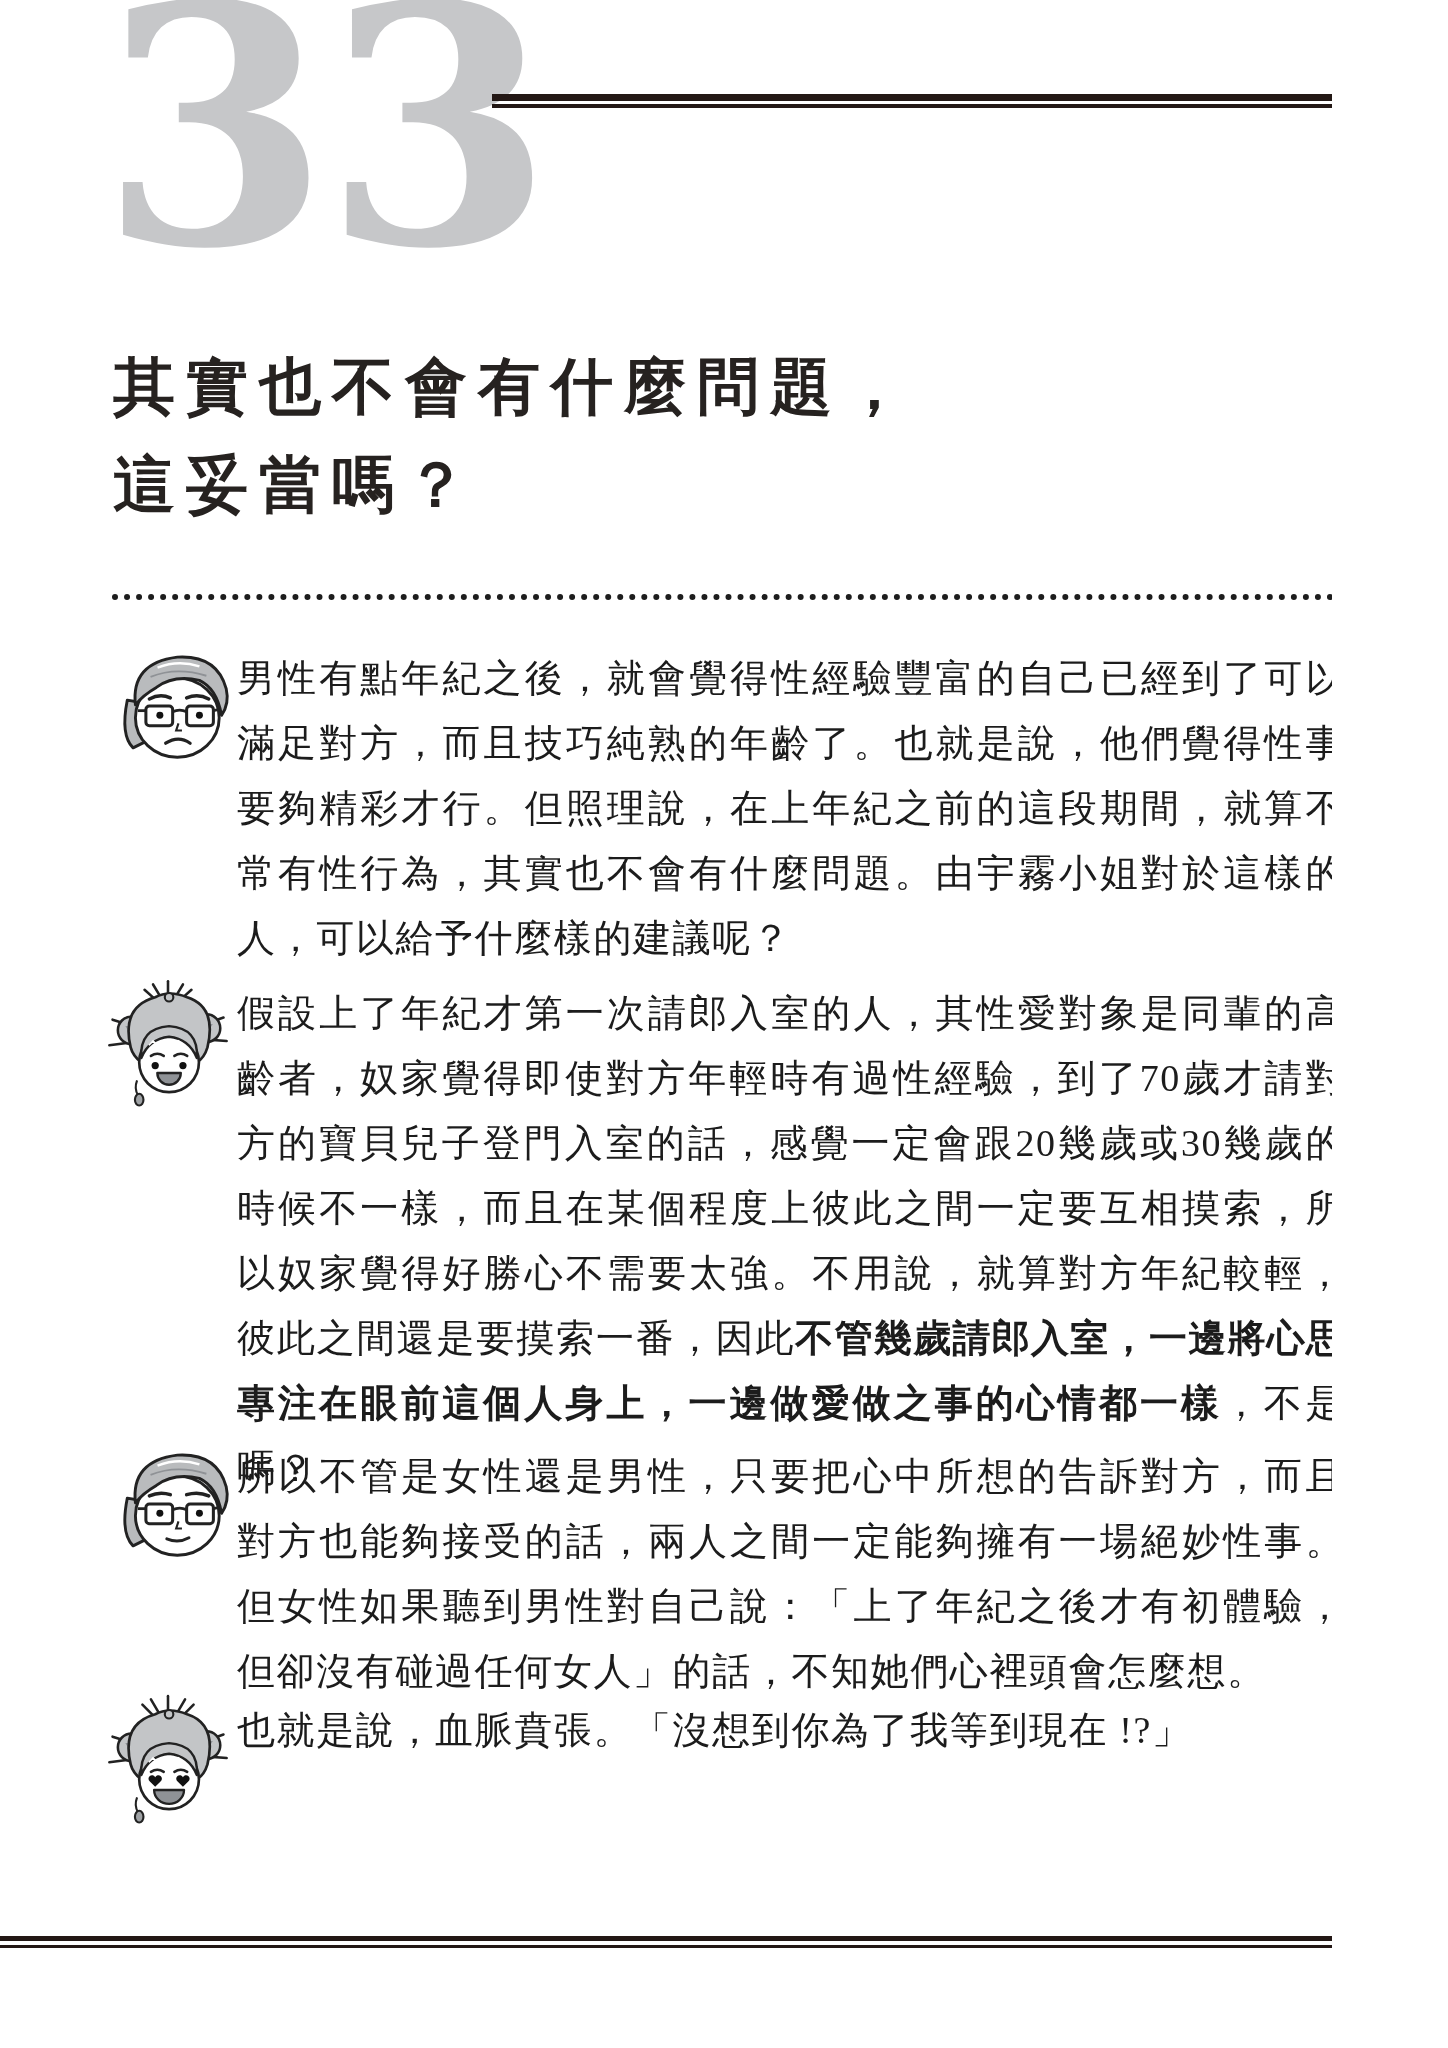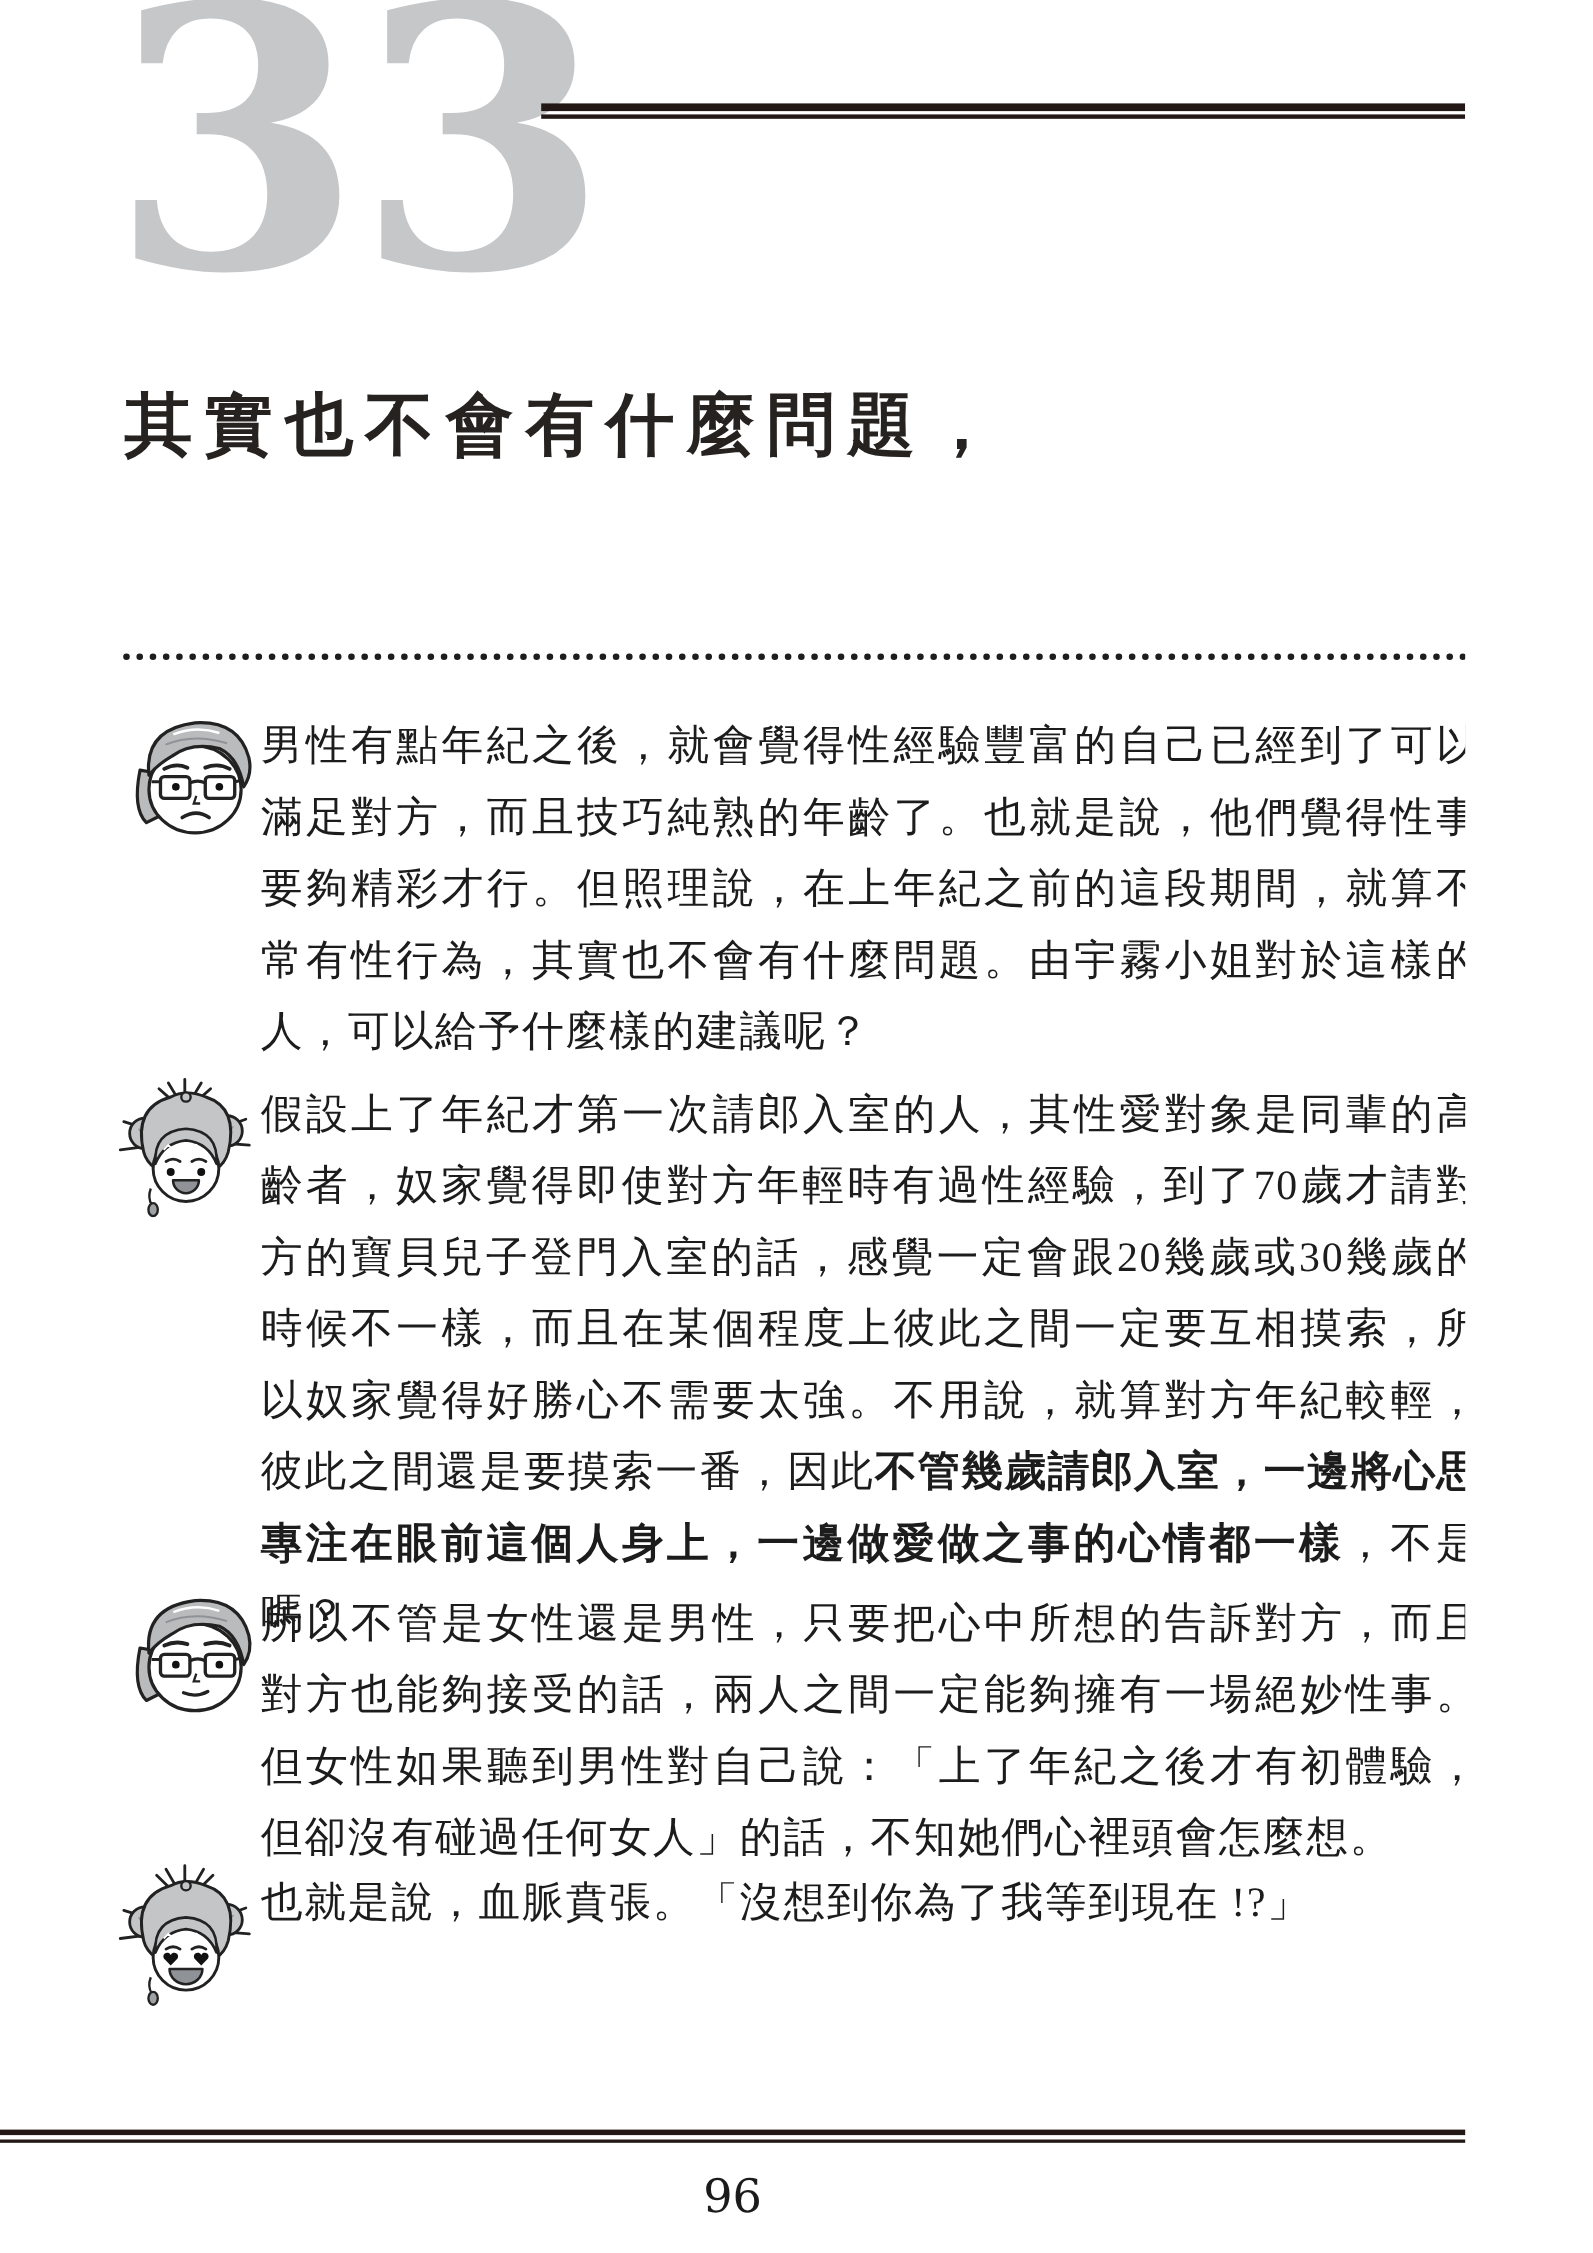--- a/index.html
+++ b/index.html
@@ -108,20 +108,21 @@
 <body>
 
 <div class="page">
 
   <div class="chapter-num">33</div>
 
   <div class="rule-top"></div>
 
   <div class="title">
     <div>其實也不會有什麼問題，</div>
+    <div>這妥當嗎？</div>
   </div>
 
   <div class="dotted-divider"></div>
 
   <div class="row row-p1">
     <div class="avatar">
       <svg viewBox="0 0 110 110" aria-hidden="true">
         <path d="M20,50 Q14,80 25,91 L37,85 Q30,68 32,52 Z" fill="#b9bbbd" stroke="#222" stroke-width="2.5" stroke-linejoin="round"></path>
         <ellipse cx="63" cy="65" rx="36" ry="34" fill="#fff" stroke="#222" stroke-width="2.5"></ellipse>
         <path d="M27,54 Q23,18 63,13 Q97,11 105,40 Q108,53 101,63 Q97,40 82,33 Q60,28 45,39 Q33,46 27,54 Z" fill="#b9bbbd" stroke="#222" stroke-width="2.5" stroke-linejoin="round"></path>
@@ -240,15 +241,14 @@
         <ellipse cx="33" cy="115" rx="4" ry="5.5" fill="#9fa2a5" stroke="#222" stroke-width="2"></ellipse>
       </svg>
     </div>
     <p class="speech">
       <span class="seg">也就是說，血脈賁張。「沒想到你為了我等到現在 !?」</span>
     </p>
   </div>
 
   <div class="rule-bottom"></div>
 
-  <div class="page-number">96</div>
 
 </div>
 
 </body></html>

